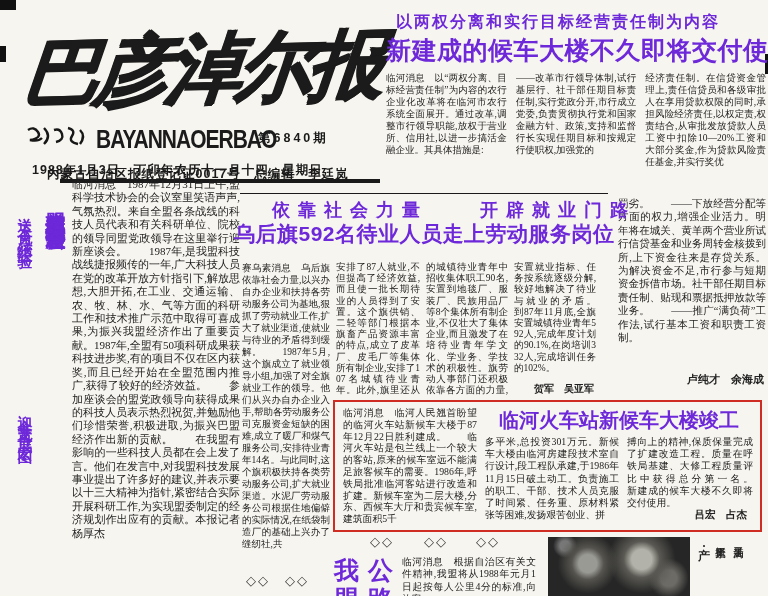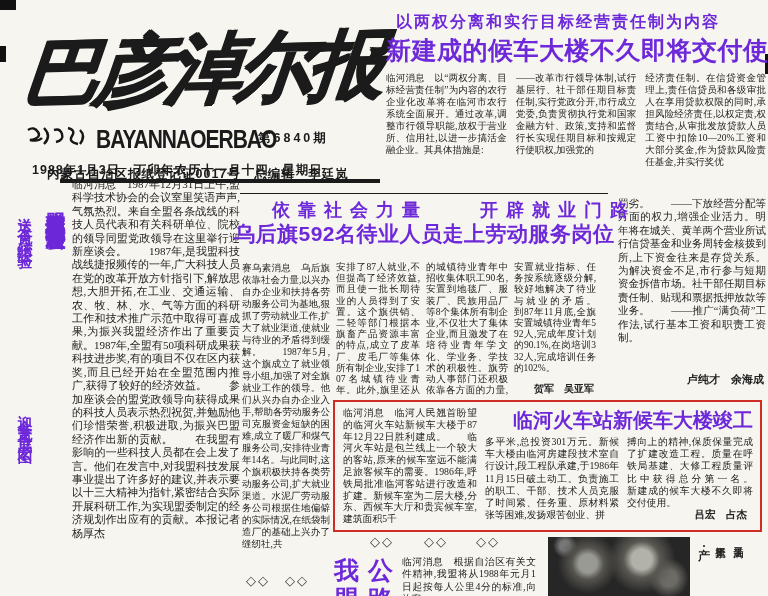--- a/index.html
+++ b/index.html
@@ -70,21 +70,21 @@
   <div class="abs hl" style="left:272px;top:198px;font-size:18px;letter-spacing:8px;white-space:nowrap;">依靠社会力量　　开辟就业门路</div>
   <div class="abs hl" style="left:234px;top:220px;width:392px;font-size:21px;letter-spacing:0.5px;white-space:nowrap;">乌后旗592名待业人员走上劳动服务岗位</div>
   <div class="abs body-text" style="left:242px;top:262px;width:88px;height:306px;font-size:9.5px;line-height:12px;">赛乌素消息　乌后旗依靠社会力量,以兴办自办企业和扶持各劳动服务公司为基地,狠抓了劳动就业工作,扩大了就业渠道,使就业与待业的矛盾得到缓解。　　1987年5月,这个旗成立了就业领导小组,加强了对全旗就业工作的领导。他们从兴办自办企业入手,帮助各劳动服务公司克服资金短缺的困难,成立了暖厂和煤气服务公司,安排待业青年14名。与此同时,这个旗积极扶持各类劳动服务公司,扩大就业渠道。水泥厂劳动服务公司根据住地偏僻的实际情况,在纸袋制造厂的基础上兴办了缝纫社,共</div>
   <div class="abs body-text" style="left:336px;top:262px;width:84px;height:134px;font-size:9.5px;line-height:11.2px;">安排了87人就业,不但提高了经济效益,而且使一批长期待业的人员得到了安置。这个旗供销、二轻等部门根据本旗畜产品资源丰富的特点,成立了皮革厂、皮毛厂等集体所有制企业,安排了107名城镇待业青年。此外,旗里还从在岗培训一年以上</div>
   <div class="abs body-text" style="left:426px;top:262px;width:82px;height:134px;font-size:9.5px;line-height:11.2px;">的城镇待业青年中招收集体职工90名,安置到地毯厂、服装厂、民族用品厂等8个集体所有制企业,不仅壮大了集体企业,而且激发了在培待业青年学文化、学业务、学技术的积极性。旗劳动人事部门还积极依靠各方面的力量,把</div>
   <div class="abs body-text" style="left:514px;top:262px;width:82px;height:120px;font-size:9.5px;line-height:11.2px;">安置就业指标、任务按系统逐级分解,较好地解决了待业与就业的矛盾。　　到87年11月底,全旗安置城镇待业青年592人,完成年度计划的90.1%,在岗培训332人,完成培训任务的102%。</div>
   <div class="abs byline" style="left:514px;top:382px;width:80px;font-size:10px;">贺军　吴亚军</div>
 
   <div class="abs redbox" style="left:333px;top:376px;width:425px;height:128px;margin-top:24px;">
     <div class="abs body-text" style="left:8px;top:5px;width:134px;height:116px;font-size:9.8px;line-height:11.8px;">临河消息　临河人民翘首盼望的临河火车站新候车大楼于87年12月22日胜利建成。　　临河火车站是包兰线上一个较大的客站,原来的候车室远不能满足旅客候车的需要。1986年,呼铁局批准临河客站进行改造和扩建。新候车室为二层大楼,分东、西候车大厅和贵宾候车室,建筑面积5千</div>
-    <div class="abs hl" style="left:150px;top:5px;width:268px;font-size:20px;text-align:right;white-space:nowrap;">临河火车站新候车大楼竣工</div>
+    <div class="abs hl" style="left:150px;top:5px;width:268px;font-size:20px;text-align:center;white-space:nowrap;">临河火车站新候车大楼竣工</div>
     <div class="abs body-text" style="left:150px;top:34px;width:134px;height:88px;font-size:9.8px;line-height:12.2px;">多平米,总投资301万元。新候车大楼由临河房建段技术室自行设计,段工程队承建,于1986年11月15日破土动工。负责施工的职工、干部、技术人员克服了时间紧、任务重、原材料紧张等困难,发扬艰苦创业、拼</div>
     <div class="abs body-text" style="left:292px;top:34px;width:126px;height:74px;font-size:9.8px;line-height:12.2px;">搏向上的精神,保质保量完成了扩建改造工程。质量在呼铁局基建、大修工程质量评比中获得总分第一名。　　新建成的候车大楼不久即将交付使用。</div>
     <div class="abs byline" style="left:292px;top:106px;width:120px;font-size:10.5px;">吕宏　占杰</div>
   </div>
 
   <div class="abs diamond" style="left:370px;top:534px;font-size:13px;">◇◇</div>
   <div class="abs diamond" style="left:424px;top:534px;font-size:13px;">◇◇</div>
   <div class="abs diamond" style="left:476px;top:534px;font-size:13px;">◇◇</div>
   <div class="abs diamond" style="left:246px;top:572px;font-size:13px;">◇◇　◇◇</div>
 

